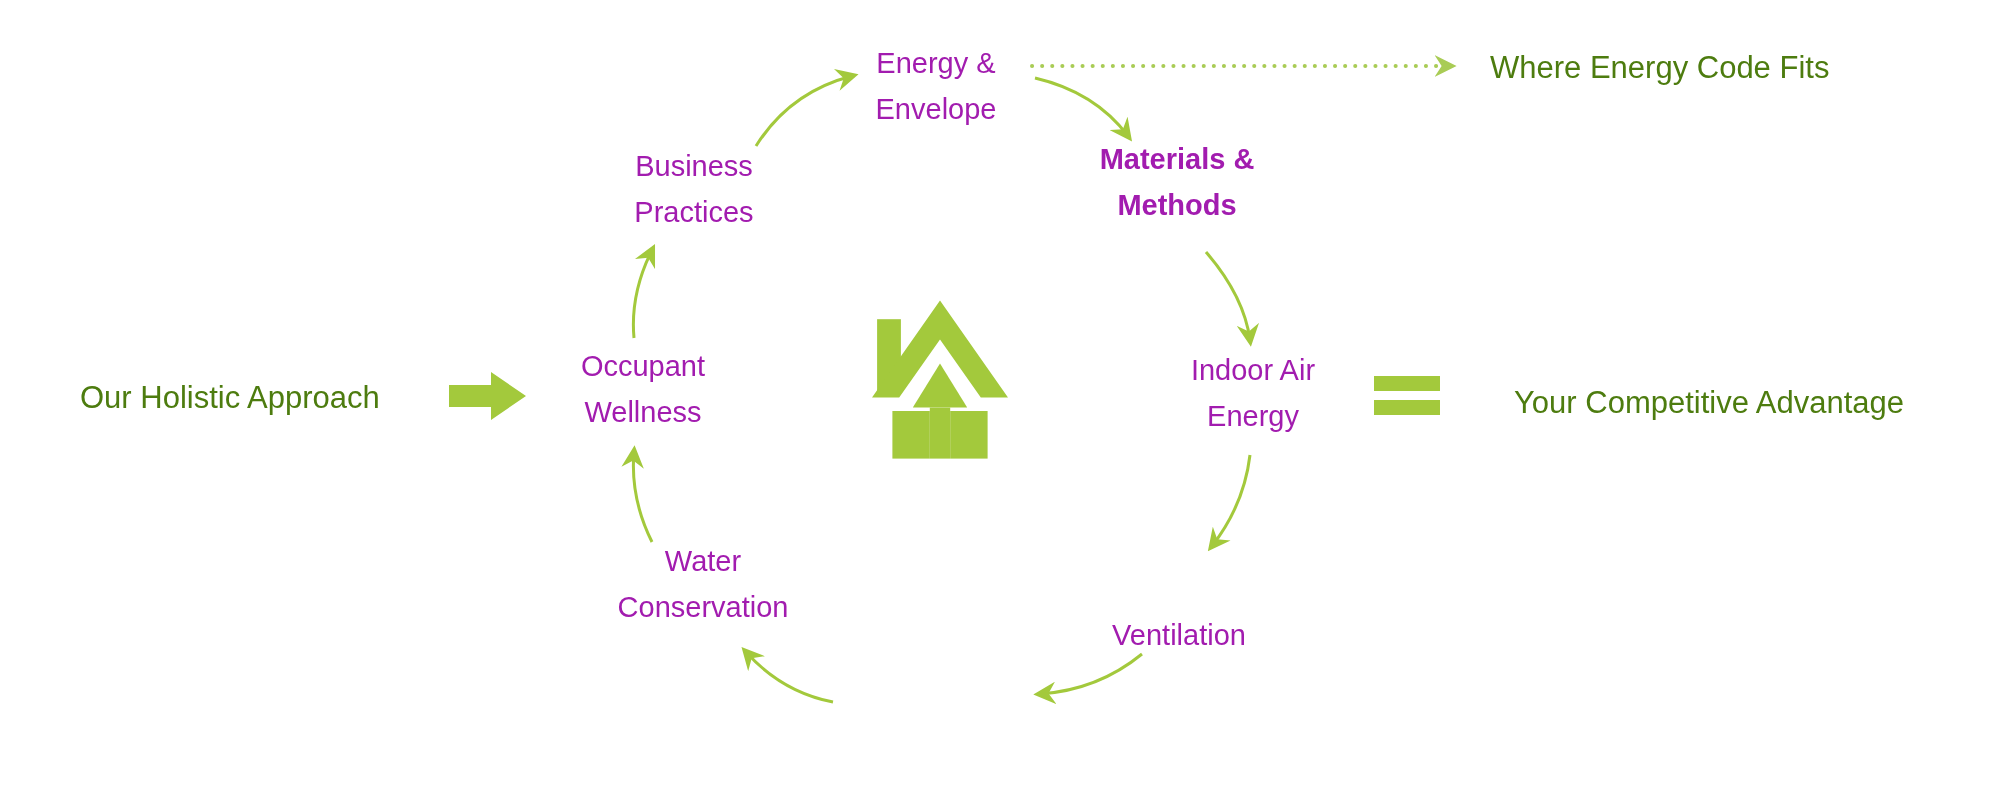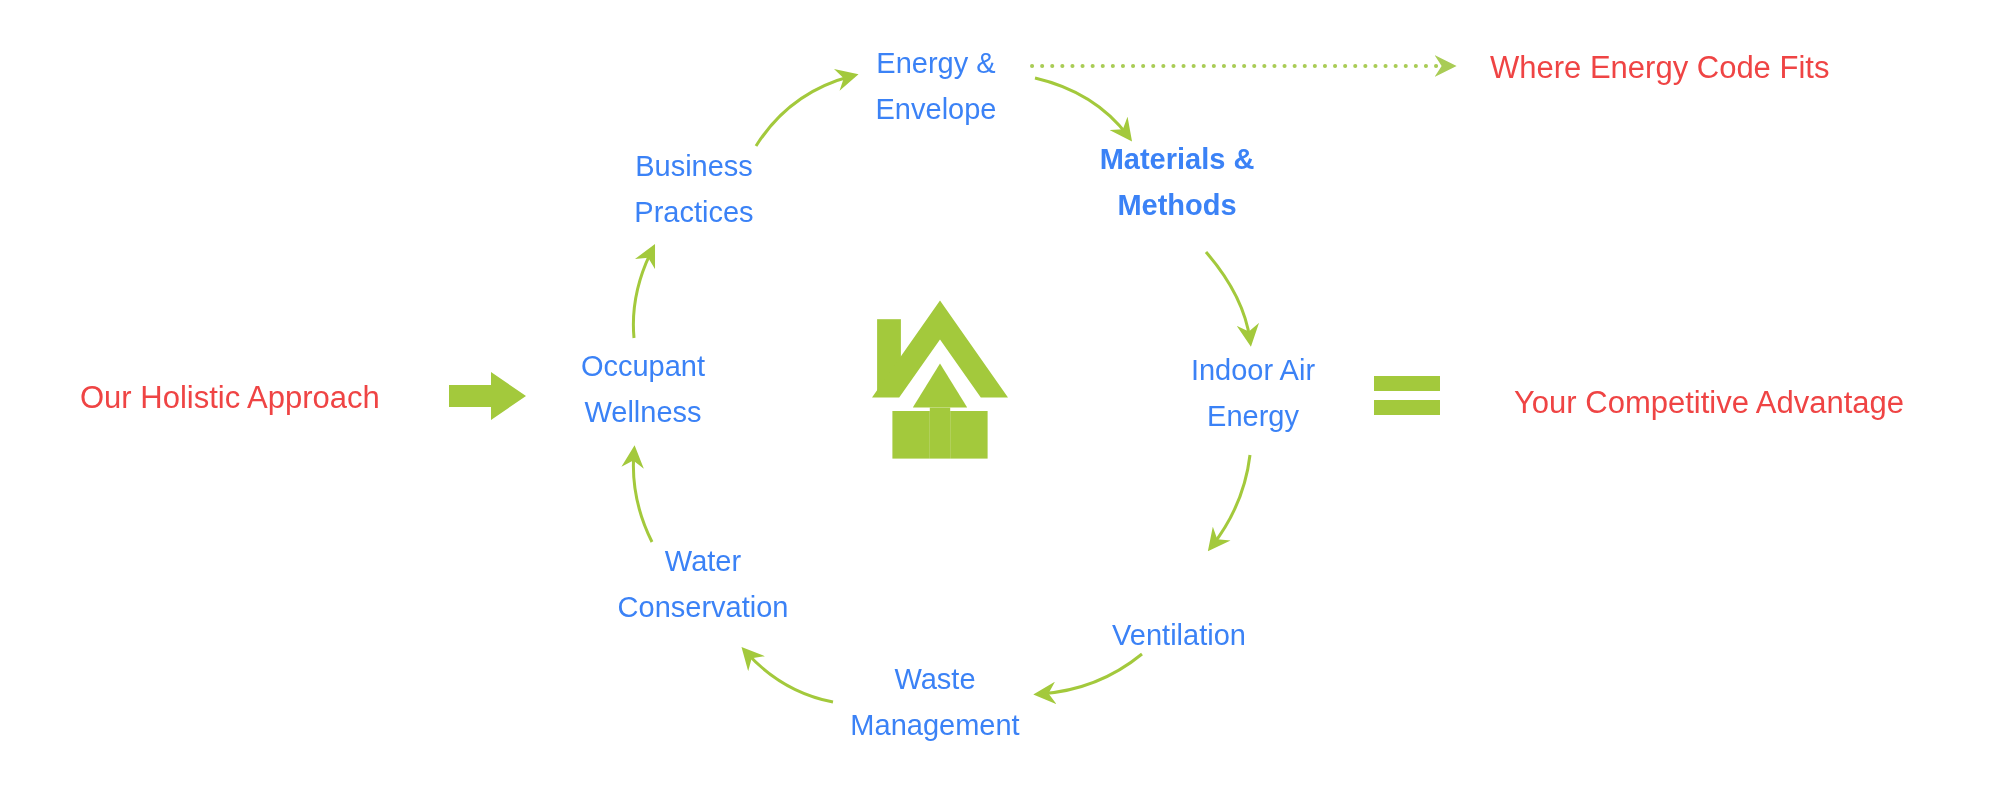--- a/index.html
+++ b/index.html
@@ -8,36 +8,36 @@
     width:2000px;height:800px;
     background:#ffffff;
     font-family:"Liberation Sans",sans-serif;
     overflow:hidden;
   }
   .svg-layer{position:absolute;left:0;top:0;width:2000px;height:800px;}
   .node{
     position:absolute;
     transform:translateX(-50%);
     text-align:center;
-    color:#3b82f6;
+    color:#a21caf;
     font-size:29px;
     line-height:46px;
     white-space:pre-line;
   }
   .n-energy{left:936px;top:40px;}
   .n-business{left:694px;top:143px;}
   .n-materials{left:1177px;top:136px;font-weight:bold;}
   .n-occupant{left:643px;top:343px;text-align:center;}
   .n-indoor{left:1253px;top:347px;}
   .n-water{left:703px;top:538px;}
   .n-ventilation{left:1179px;top:564px;margin-top:48px;}
   .n-waste{left:935px;top:656px;}
   .black-label{
     position:absolute;
-    color:#ef4444;
+    color:#4d7c0f;
     font-size:31px;
     line-height:34px;
     white-space:nowrap;
   }
   .l-holistic{left:80px;top:381px;}
   .l-competitive{left:1490px;top:386px;margin-left:24px;}
   .l-energycode{left:1490px;top:51px;}
   .arc{fill:none;stroke:#a3c93c;stroke-width:3;}
   .dotted{fill:none;stroke:#a9cc55;stroke-width:4;stroke-linecap:round;stroke-dasharray:0.1 10;}
   .solid-green{fill:#a3c93c;}
@@ -93,20 +93,18 @@
 Practices</div>
   <div class="node n-materials">Materials &amp;
 Methods</div>
   <div class="node n-occupant">Occupant
 Wellness</div>
   <div class="node n-indoor">Indoor Air
 Energy</div>
   <div class="node n-water">Water
 Conservation</div>
   <div class="node n-ventilation">Ventilation</div>
-  <div class="node n-waste">Waste
-Management</div>
 
   <div class="black-label l-holistic">Our Holistic Approach</div>
   <div class="black-label l-competitive">Your Competitive Advantage</div>
   <div class="black-label l-energycode">Where Energy Code Fits</div>
 
 </div>
 
 </body></html>

